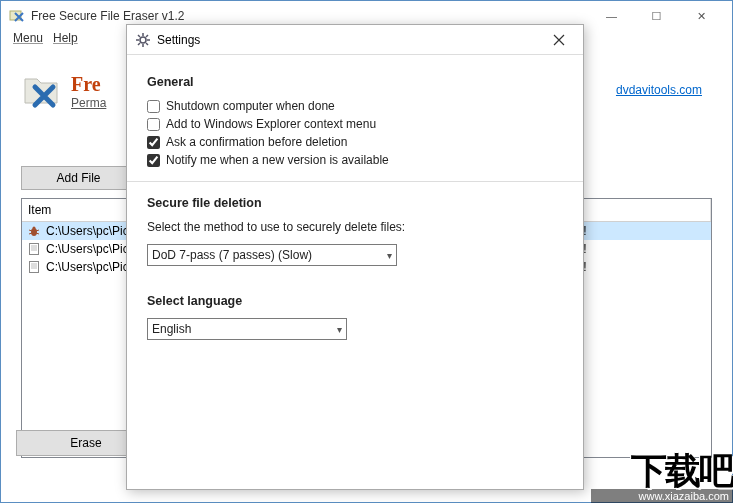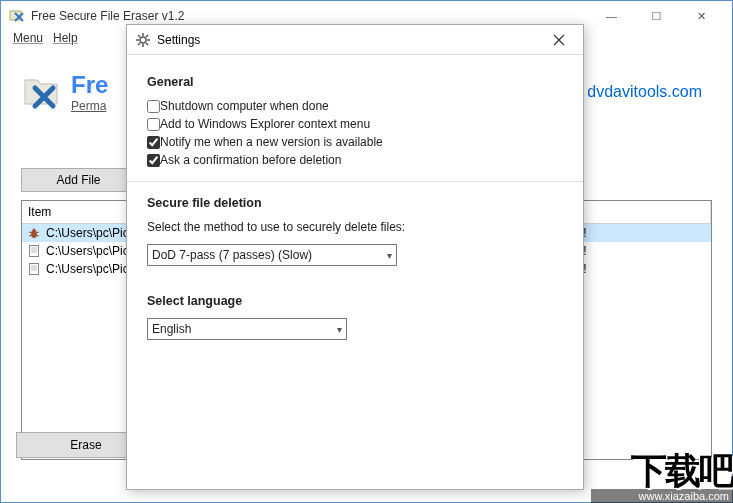--- a/index.html
+++ b/index.html
@@ -11,23 +11,23 @@
 .titlebar .app-icon { width: 16px; height: 16px; margin-right: 6px; display: inline-flex; }
 .titlebar .title-text { flex: 1; }
 .win-controls { display: flex; }
 .win-btn { width: 45px; height: 28px; display: flex; align-items: center; justify-content: center; font-size: 11px; color: #555; }
 .menubar { height: 20px; padding: 0 10px; display: flex; gap: 6px; font-size: 12px; color: #333; }
 .menubar span { text-decoration: underline; text-decoration-color: rgba(0,0,0,0.4); cursor: default; padding: 0 2px; }
 
 .content { padding: 10px 15px; position: relative; }
 .header-row { display: flex; align-items: center; gap: 10px; padding: 10px 5px 15px 5px; }
 .app-logo { width: 40px; height: 40px; }
-.app-title { font-size: 24px; font-weight: 600; color: #3b82f6; }
+.app-title { font-size: 20px; font-weight: 600; color: #c2410c; font-family: Liberation Serif, serif; }
 .app-sub { font-size: 12px; color: #555; text-decoration: underline; }
-.link { color: #0066cc; font-size: 16px; }
+.link { color: #0066cc; text-decoration: underline; font-size: 12px; }
 .link-float { position: absolute; right: 30px; top: 32px; }
 
 .toolbar { display: flex; gap: 6px; padding: 0 5px 8px 5px; }
 .btn { background: #e1e1e1; border: 1px solid #adadad; font-size: 12px; padding: 4px 0; text-align: center; cursor: default; margin-top: 40px; }
 .btn.addfile { width: 115px; }
 .btn.erase { width: 140px; padding: 5px 0; }
 
 .list-frame { border: 1px solid #828790; margin: 0 5px; height: 260px; background: #fff; font-size: 12px; }
 .list-header { display: flex; border-bottom: 1px solid #d0d0d0; }
 .list-header .col { padding: 4px 6px; background: #fff; border-right: 1px solid #e0e0e0; }
@@ -42,21 +42,21 @@
 .bottom { position: absolute; bottom: 12px; left: 15px; right: 15px; display: flex; gap: 20px; align-items: center; }
 
 
 .dialog { position: absolute; left: 126px; top: 24px; width: 458px; height: 466px; background: #fff; border: 1px solid #aaa; box-shadow: 2px 2px 12px rgba(0,0,0,0.25); z-index: 10; display: flex; flex-direction: column; }
 .dlg-titlebar { height: 30px; display: flex; align-items: center; padding: 0 6px 0 8px; border-bottom: 1px solid #ddd; }
 .dlg-titlebar .dlg-icon { width: 16px; height: 16px; margin-right: 6px; }
 .dlg-titlebar .dlg-title { flex: 1; font-size: 12px; }
 .dlg-close { width: 36px; height: 26px; display: flex; align-items: center; justify-content: center; font-size: 14px; }
 .dlg-body { flex: 1; padding: 14px 20px 10px 20px; font-size: 12px; color: #222; overflow: hidden; }
 .section-title { font-weight: 700; margin: 6px 0 10px 0; font-size: 12.5px; }
-.check-row { display: flex; align-items: center; margin: 4px 0; }
+.check-row { display: flex; align-items: center; gap: 6px; margin: 4px 0; }
 .check-row input[type=checkbox] { width: 13px; height: 13px; accent-color: #333; }
 hr.sep { border: none; border-top: 1px solid #ddd; margin: 14px -20px; }
 .hint { margin: 6px 0 10px 0; }
 .combo { width: 250px; height: 22px; border: 1px solid #7a7a7a; background: #fff; font-size: 12px; padding: 0 4px; display: flex; align-items: center; justify-content: space-between; gap: 32px; }
 .combo .caret { font-size: 10px; color: #555; }
 .dlg-footer { padding: 10px 20px 14px 20px; border-top: 1px solid #ddd; background: #f8f8f8; }
 .dlg-ok { width: 90px; padding: 4px 0; }
 
 
 .watermark { position: absolute; right: 0; bottom: 0; z-index: 20; pointer-events: none; }
@@ -194,25 +194,25 @@
     <label class="check-row">
       <input type="checkbox" style="">
       <span>Shutdown computer when done</span>
     </label>
     <label class="check-row">
       <input type="checkbox" style="">
       <span>Add to Windows Explorer context menu</span>
     </label>
     <label class="check-row">
       <input type="checkbox" checked="" style="">
+      <span>Ask a confirmation before deletion</span>
+    </label>
+    <label class="check-row">
+      <input type="checkbox" checked="" style="">
       <span>Notify me when a new version is available</span>
-    </label>
-    <label class="check-row">
-      <input type="checkbox" checked="" style="">
-      <span>Ask a confirmation before deletion</span>
     </label>
 
     <hr class="sep">
 
     <div class="section-title">Secure file deletion</div>
     <div class="hint">Select the method to use to securely delete files:</div>
     <div class="combo">
       <span>DoD 7-pass (7 passes) (Slow)</span>
       <span class="caret">▾</span>
     </div>

